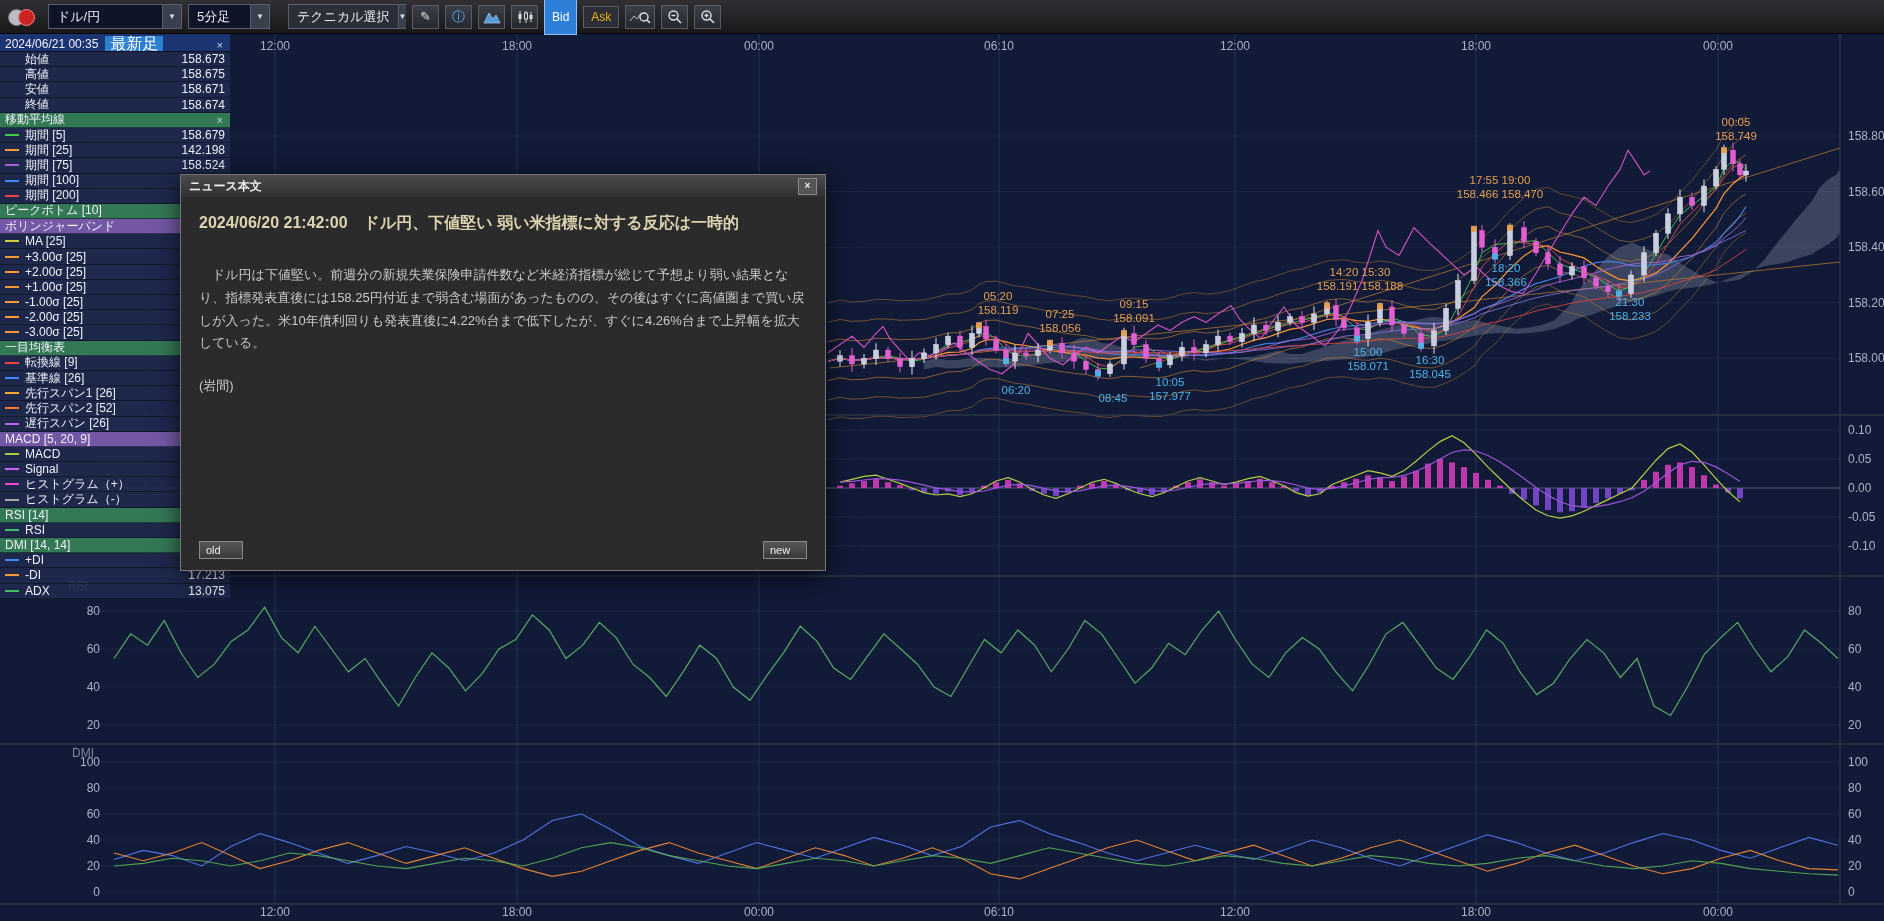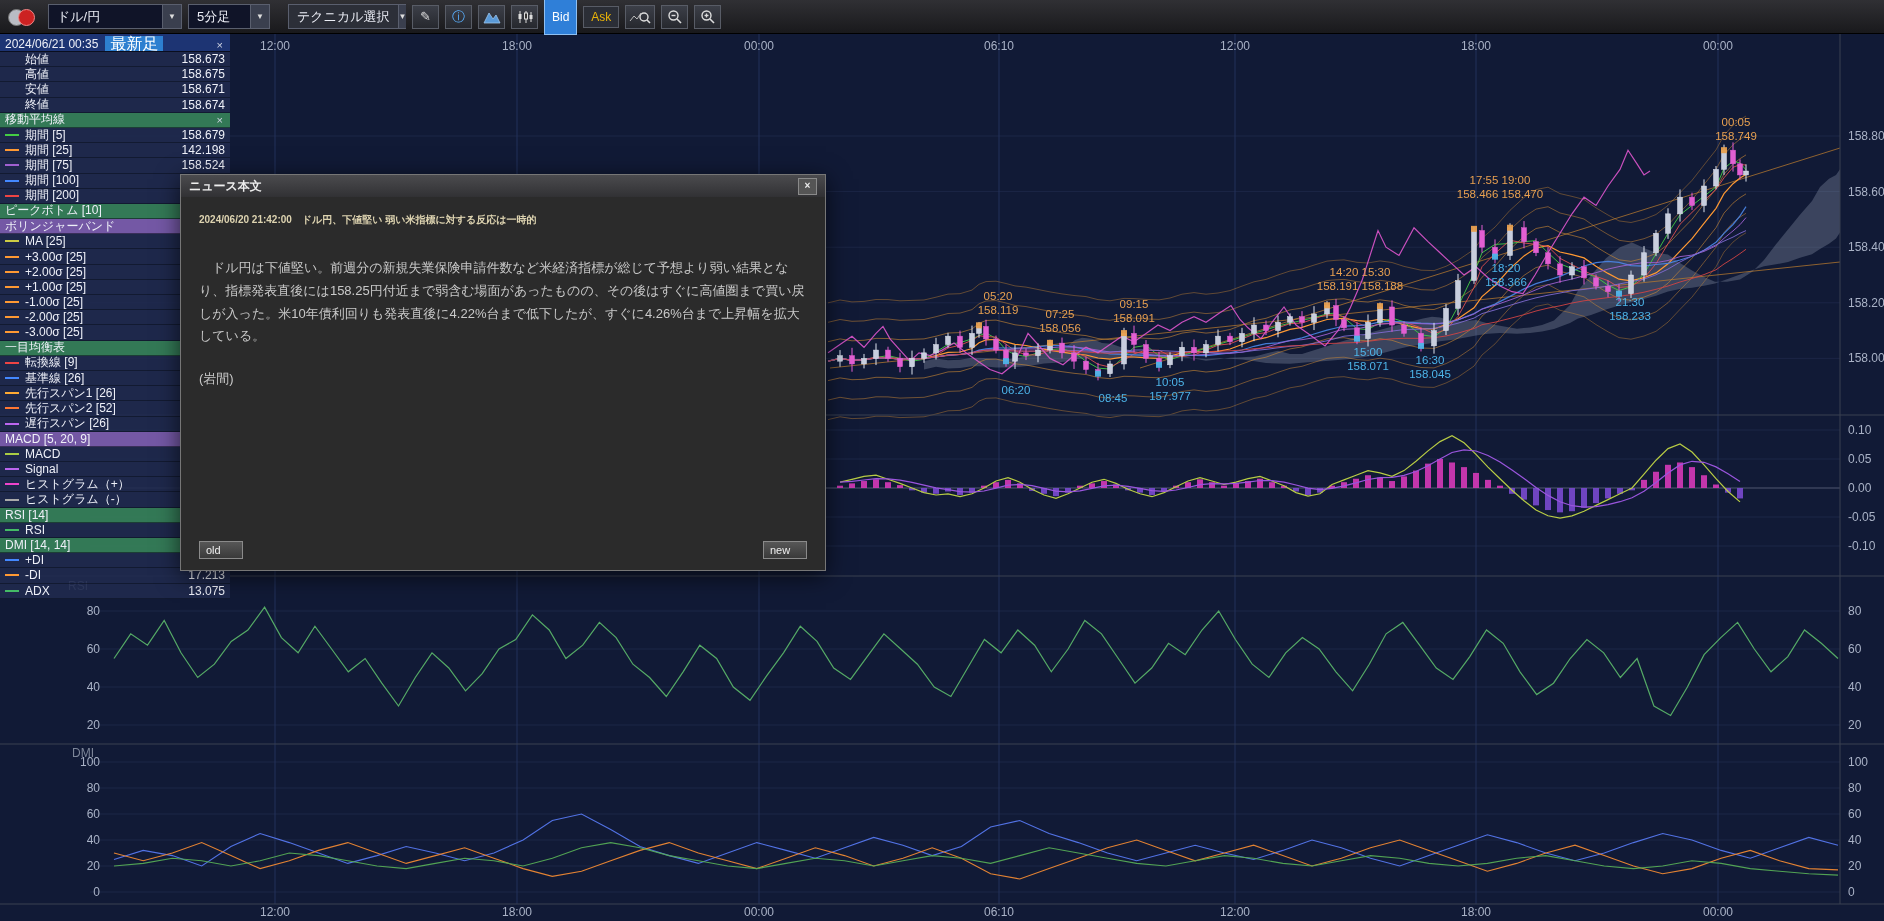--- a/index.html
+++ b/index.html
@@ -49,21 +49,21 @@
 
   
   #dialog{position:absolute;left:180px;top:174px;width:646px;height:397px;z-index:20;
     background:#2b2b2b;border:1px solid #767676;box-shadow:0 5px 22px rgba(0,0,0,0.65);
     display:flex;flex-direction:column;box-sizing:border-box;}
   .dlg-title{height:22px;background:linear-gradient(#4b4b4e,#313134);display:flex;align-items:center;
     padding:0 8px;color:#eee;font-size:12px;font-weight:bold;flex:none;}
   .dlg-close{margin-left:auto;width:17px;height:15px;background:#555;border:1px solid #8a8a8a;
     color:#eee;font-size:10px;line-height:13px;text-align:center;}
   .dlg-body{flex:1;position:relative;padding:6px 18px;color:#c9c9c9;font-size:13px;}
-  .headline{font-weight:bold;color:#ddd3b0;font-size:10px;margin:10px 0 30px 0;}
+  .headline{font-weight:bold;color:#ddd3b0;font-size:16px;margin:10px 0 30px 0;}
   .body-text{line-height:1.75;white-space:pre-wrap;}
   .sig{margin-top:22px;}
   .dlg-btn{position:absolute;bottom:11px;min-width:44px;height:18px;background:linear-gradient(#575757,#3a3a3a);
     border:1px solid #8a8a8a;color:#eee;font-size:11px;line-height:15px;text-align:left;
     font-family:"Liberation Sans",sans-serif;}
   .old{left:18px;} .new{right:18px;}
 </style>
 </head>
 <body>
 

